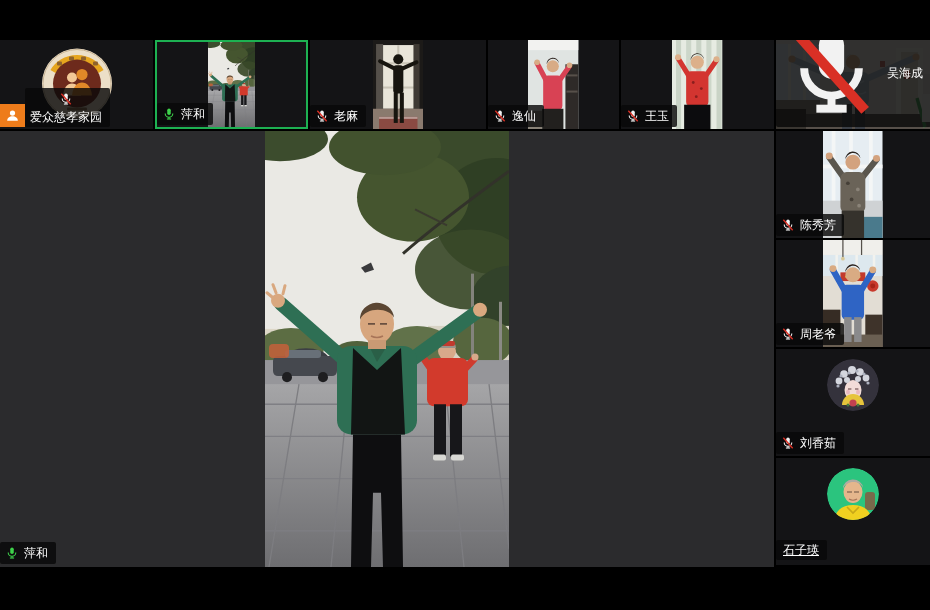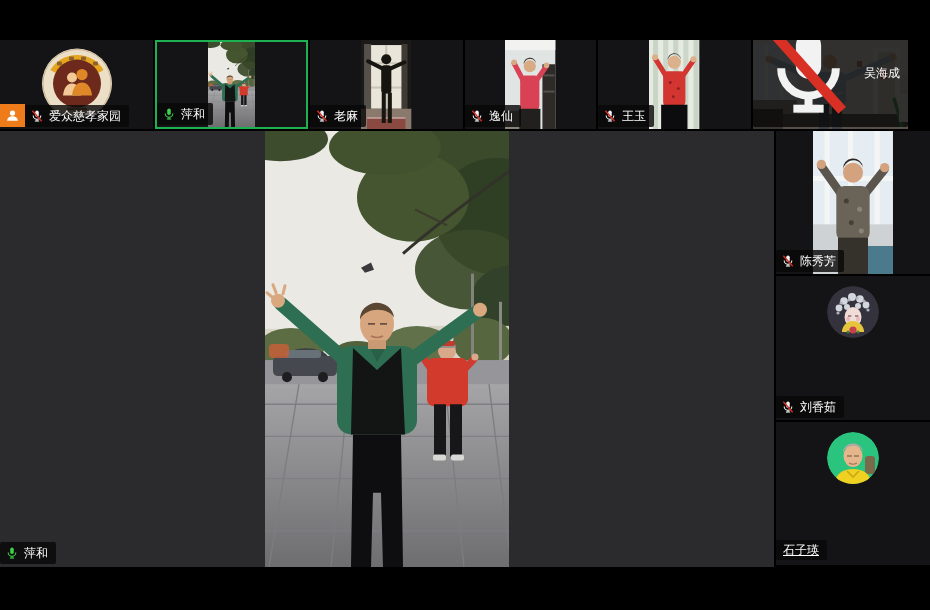--- a/index.html
+++ b/index.html
@@ -26,21 +26,21 @@
   .name-tag{position:absolute;left:0;bottom:2px;display:flex;align-items:center;gap:5px;
             background:rgba(8,8,8,.82);color:#fff;font-size:12px;line-height:1;
             padding:4px 8px 4px 5px;border-radius:2px;white-space:nowrap;z-index:3;}
   .name-tag.no-icon{padding-left:7px;text-decoration:underline;}
   .mic{width:14px;height:14px;display:block;}
   .mic.off{color:#f2f2f2;}
   .mic.on{color:#3ed24b;}
   .host-badge{position:absolute;left:0;bottom:2px;width:25px;height:23px;background:#ee7c1b;
               display:flex;align-items:center;justify-content:center;z-index:4;}
   .host-badge svg{width:15px;height:15px;}
-  .tag-offset{left:25px;}
+  .tag-offset{left:25px;flex-direction:column;}
   .logo-wrap{position:absolute;left:50%;top:50%;transform:translate(-50%,-52%);width:72px;height:72px;}
   .logo-wrap svg{width:100%;height:100%;}
   #main-video{position:absolute;left:265px;top:0;width:244px;height:436px;}
   #main-video svg{width:100%;height:100%;}
   #defs-store{position:absolute;width:0;height:0;overflow:hidden;}
 </style>
 </head>
 <body>
 
 <svg id="defs-store" aria-hidden="true">
@@ -359,21 +359,21 @@
           </svg>
       </div>
       <div class="name-tag">
         <svg class="mic on" viewBox="0 0 24 24">
             <use href="#mic-sym"></use>
           </svg>
         <span>萍和</span>
       </div>
     </div>
 
-    <div class="tile" style="width:153px">
+    <div class="tile" style="width:176px">
       <div class="vwrap">
         <svg viewBox="0 0 50 88" style="aspect-ratio:50/88">
             <use href="#scene-laoma"></use>
           </svg>
       </div>
       <div class="name-tag">
         <svg class="mic off" viewBox="0 0 24 24">
             <use href="#mic-sym"></use>
             <line x1="4" y1="3" x2="20" y2="21" stroke="#d93025" stroke-width="2.4"></line>
           </svg>
@@ -449,20 +449,34 @@
       </div>
       <div class="name-tag">
         <svg class="mic off" viewBox="0 0 24 24">
             <use href="#mic-sym"></use>
             <line x1="4" y1="3" x2="20" y2="21" stroke="#d93025" stroke-width="2.4"></line>
           </svg>
         <span>陈秀芳</span>
       </div>
     </div>
 
+    <div class="rc-tile">
+      <div class="vwrap">
+        <svg viewBox="0 0 48 86" style="aspect-ratio:48/86">
+            <use href="#scene-zhoulaoye"></use>
+          </svg>
+      </div>
+      <div class="name-tag">
+        <svg class="mic off" viewBox="0 0 24 24">
+            <use href="#mic-sym"></use>
+            <line x1="4" y1="3" x2="20" y2="21" stroke="#d93025" stroke-width="2.4"></line>
+          </svg>
+        <span>周老爷</span>
+      </div>
+    </div>
 
     <div class="rc-tile avatar-tile">
       <div class="avatar-circle">
         <svg viewBox="0 0 52 52">
             <use href="#avatar-opera"></use>
           </svg>
       </div>
       <div class="name-tag">
         <svg class="mic off" viewBox="0 0 24 24">
             <use href="#mic-sym"></use>

